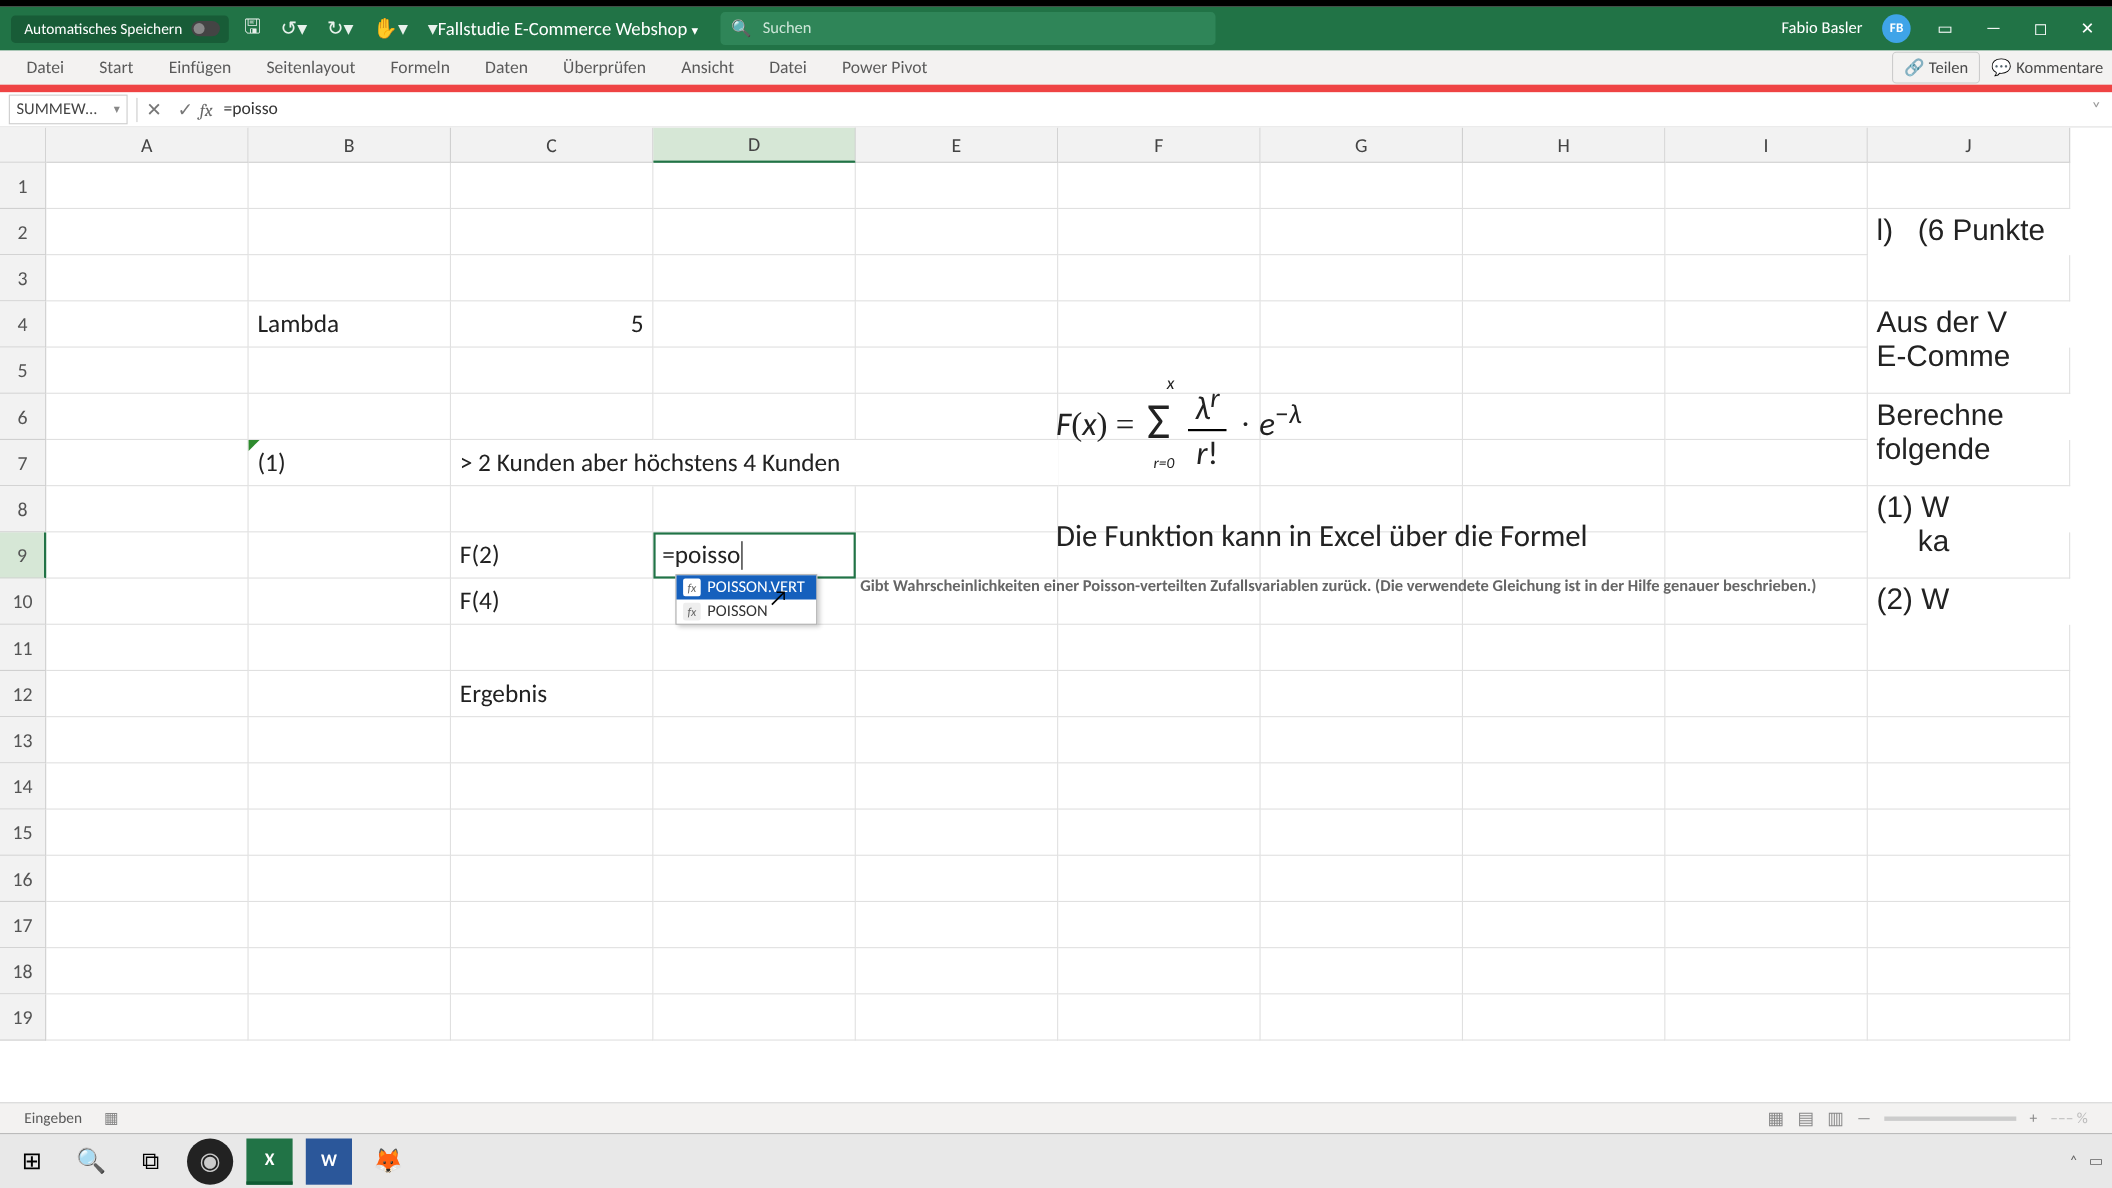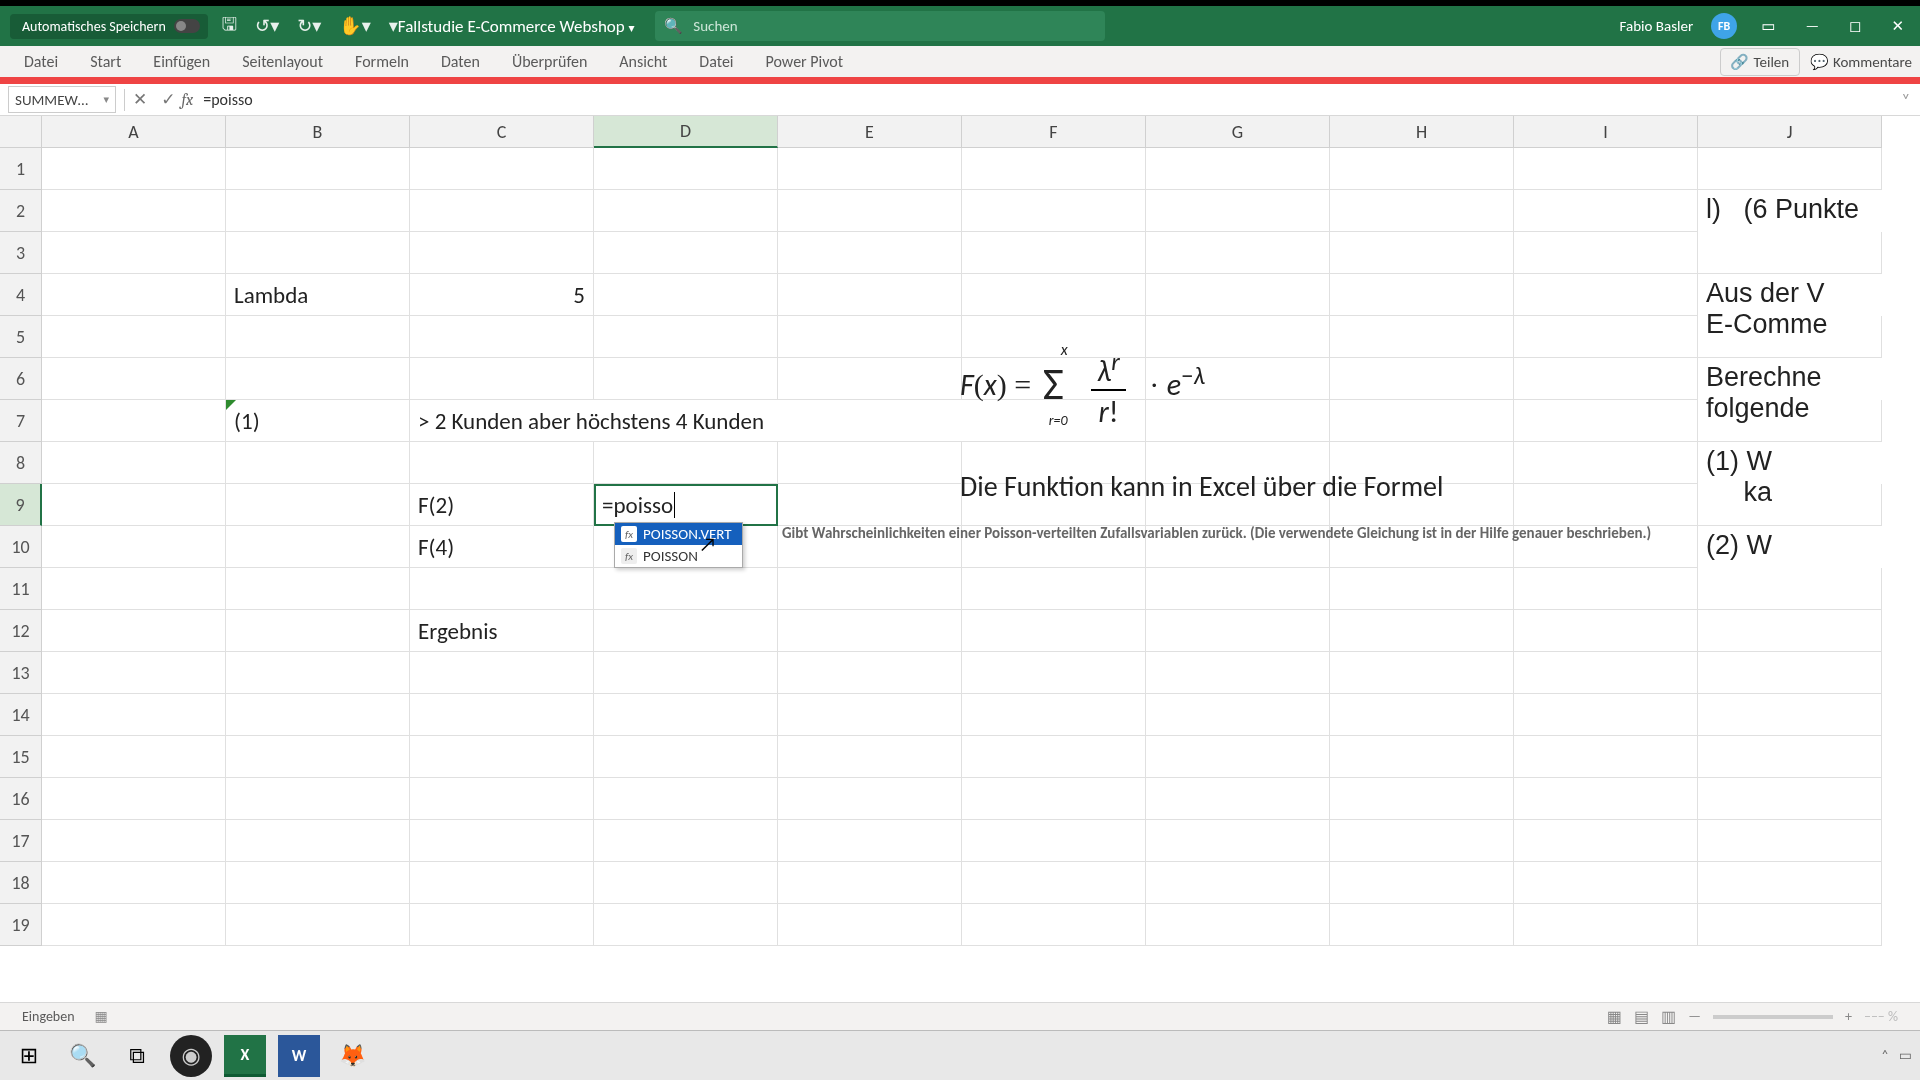--- a/index.html
+++ b/index.html
@@ -406,21 +406,21 @@
       <div style="position: absolute; left: 657px; top: 384px; font-size: 20px; color: rgb(0, 0, 0); z-index: 50; transform: scaleX(-1);">↖</div>
     </div>
 
   <div class="overlay" style="left:960px;top:230px;font-size:30px;color:#222;">
     <span style="font-style:italic;">F</span>(<span style="font-style:italic;">x</span>) =
     <span style="position:relative;display:inline-block;vertical-align:middle;margin:0 4px;">
       <span style="position:absolute;top:-30px;left:18px;font-size:16px;font-style:italic;">x</span>
       <span style="font-size:46px;line-height:0.6;">Σ</span>
       <span style="position:absolute;bottom:-22px;left:6px;font-size:14px;font-style:italic;">r=0</span>
     </span>
-    <span style="display:inline-block;vertical-align:middle;text-align:center;margin:0 16px;">
+    <span style="display:inline-block;vertical-align:middle;text-align:center;margin:0 5px;">
       <span style="display:block;border-bottom:2px solid #000;padding:0 6px;"><span style="font-style:italic;">λ</span><sup style="font-style:italic;">r</sup></span>
       <span style="display:block;padding-top:2px;"><span style="font-style:italic;">r</span>!</span>
     </span>
     · <span style="font-style:italic;">e</span><sup>−<span style="font-style:italic;">λ</span></sup>
   </div>
   <div class="overlay" style="left:960px;top:352px;font-size:28px;font-family:Arial,sans-serif;color:#222;line-height:1.35;">
     <div>Die Funktion kann in Excel über die Formel</div>
   </div>
 </div>
 

